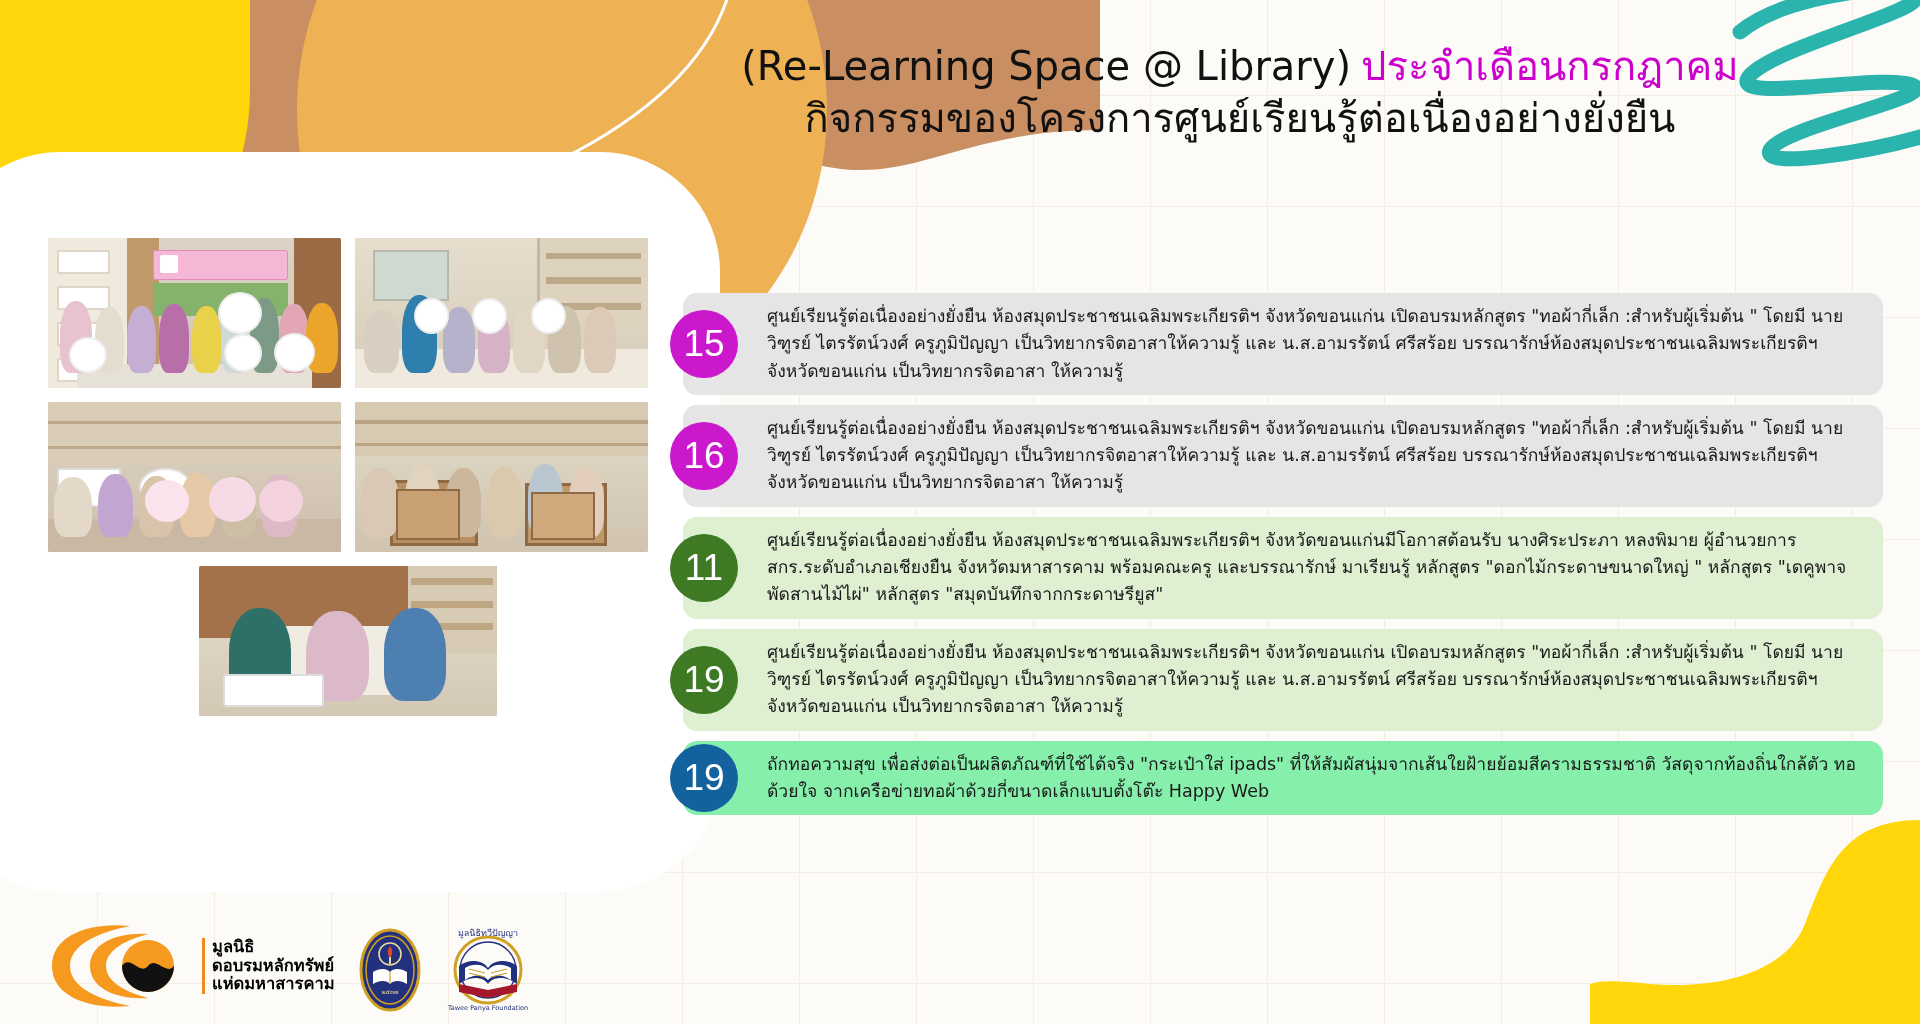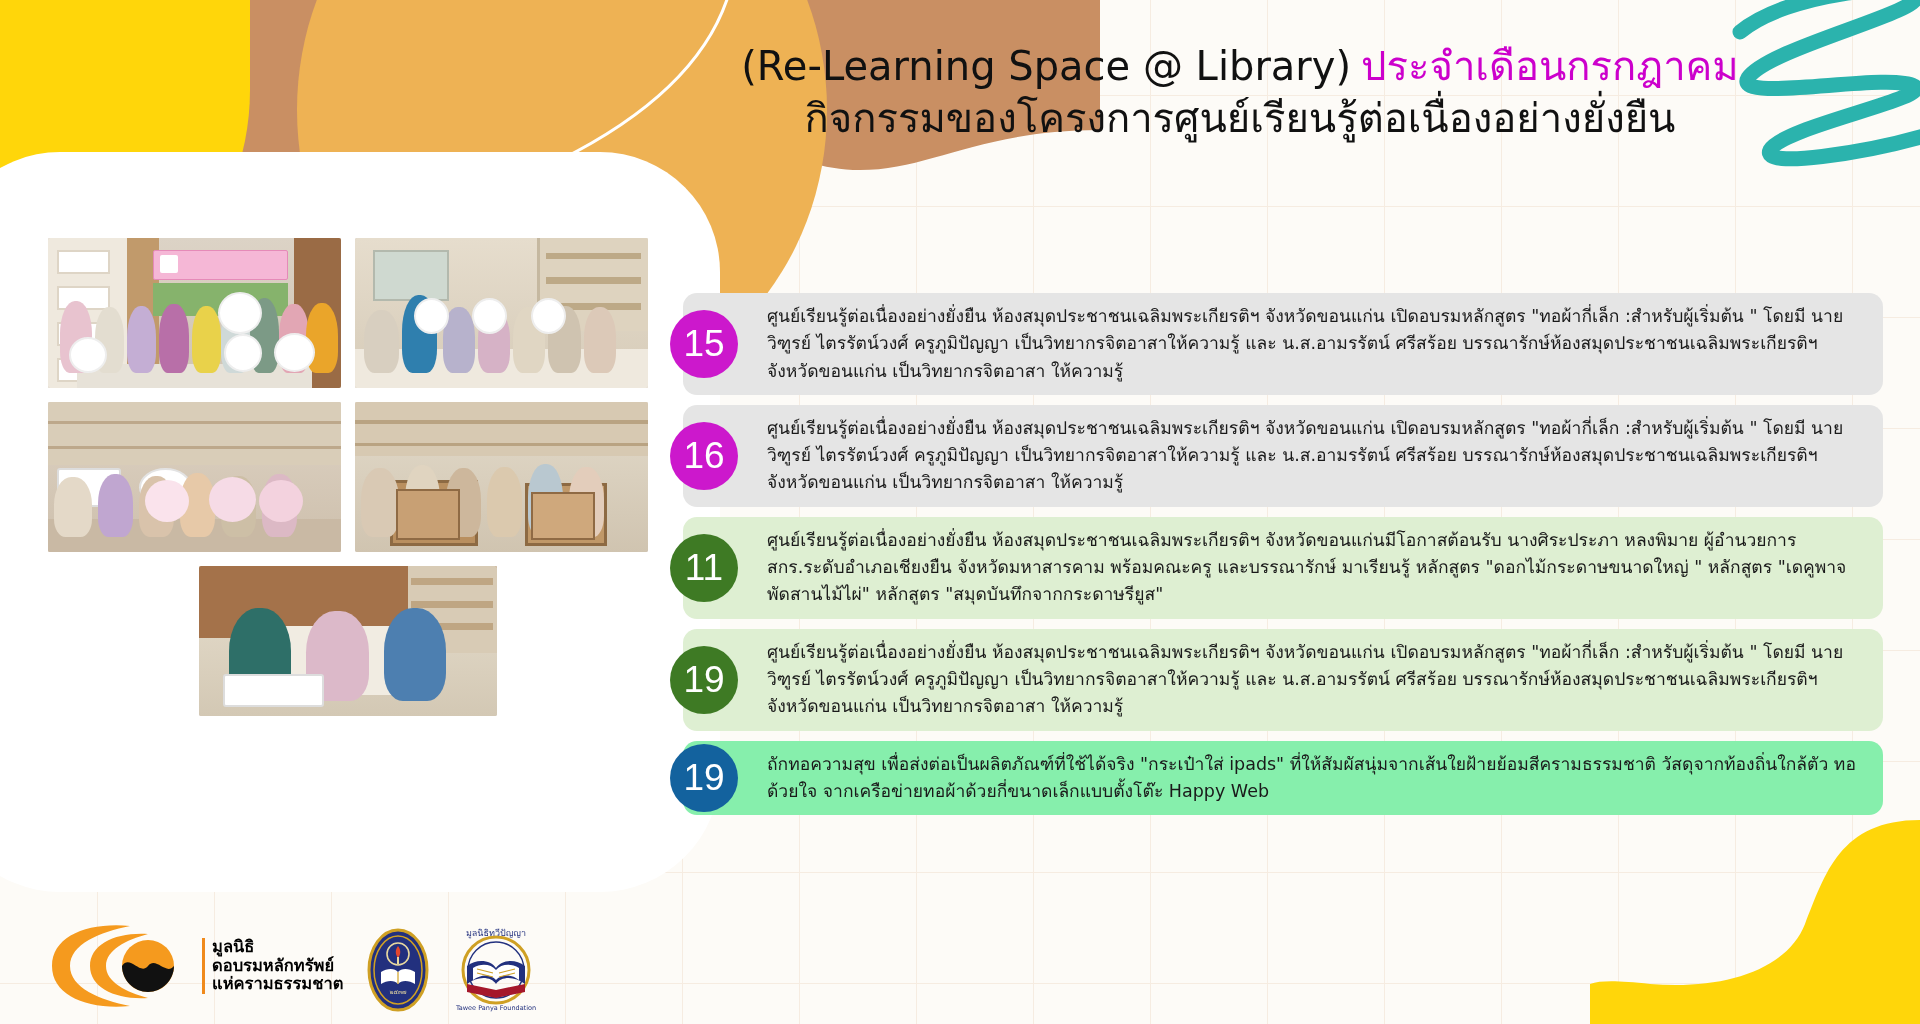--- a/index.html
+++ b/index.html
@@ -351,21 +351,21 @@
       <svg width="148" height="92" viewBox="0 0 148 92">
         <path d="M8,46 C8,16 44,2 86,6 C56,12 26,24 26,46 C26,68 56,80 86,86 C44,90 8,76 8,46 Z" fill="#f59a1e"></path>
         <path d="M46,46 C46,24 72,12 104,14 C82,20 62,30 62,46 C62,62 82,72 104,78 C72,80 46,68 46,46 Z" fill="#f59a1e"></path>
         <circle cx="104" cy="46" r="26" fill="#f59a1e"></circle>
         <path d="M78,46 C86,34 96,56 104,46 C112,36 122,56 130,46 C130,60 118,72 104,72 C90,72 78,60 78,46 Z" fill="#111"></path>
       </svg>
     </div>
     <div class="set-txt">
       <div>มูลนิธิ</div>
       <div>ดอบรมหลักทรัพย์</div>
-      <div>แห่ครามธรรมชาต</div>
+      <div>แห่ดมหาสารคาม</div>
     </div>
   </div>
 
   <div class="logo-tla">
     <svg width="62" height="84" viewBox="0 0 62 84">
       <ellipse cx="31" cy="42" rx="29" ry="40" fill="#22307e" stroke="#cfa024" stroke-width="3"></ellipse>
       <ellipse cx="31" cy="42" rx="24" ry="34" fill="none" stroke="#cfa024" stroke-width="1.5"></ellipse>
       <circle cx="31" cy="26" r="11" fill="none" stroke="#e8d9a0" stroke-width="1.6"></circle>
       <path d="M31,18 C34,22 34,26 31,30 C28,26 28,22 31,18 Z" fill="#e2462f"></path>
       <rect x="30" y="29" width="2" height="7" fill="#e8d9a0"></rect>

